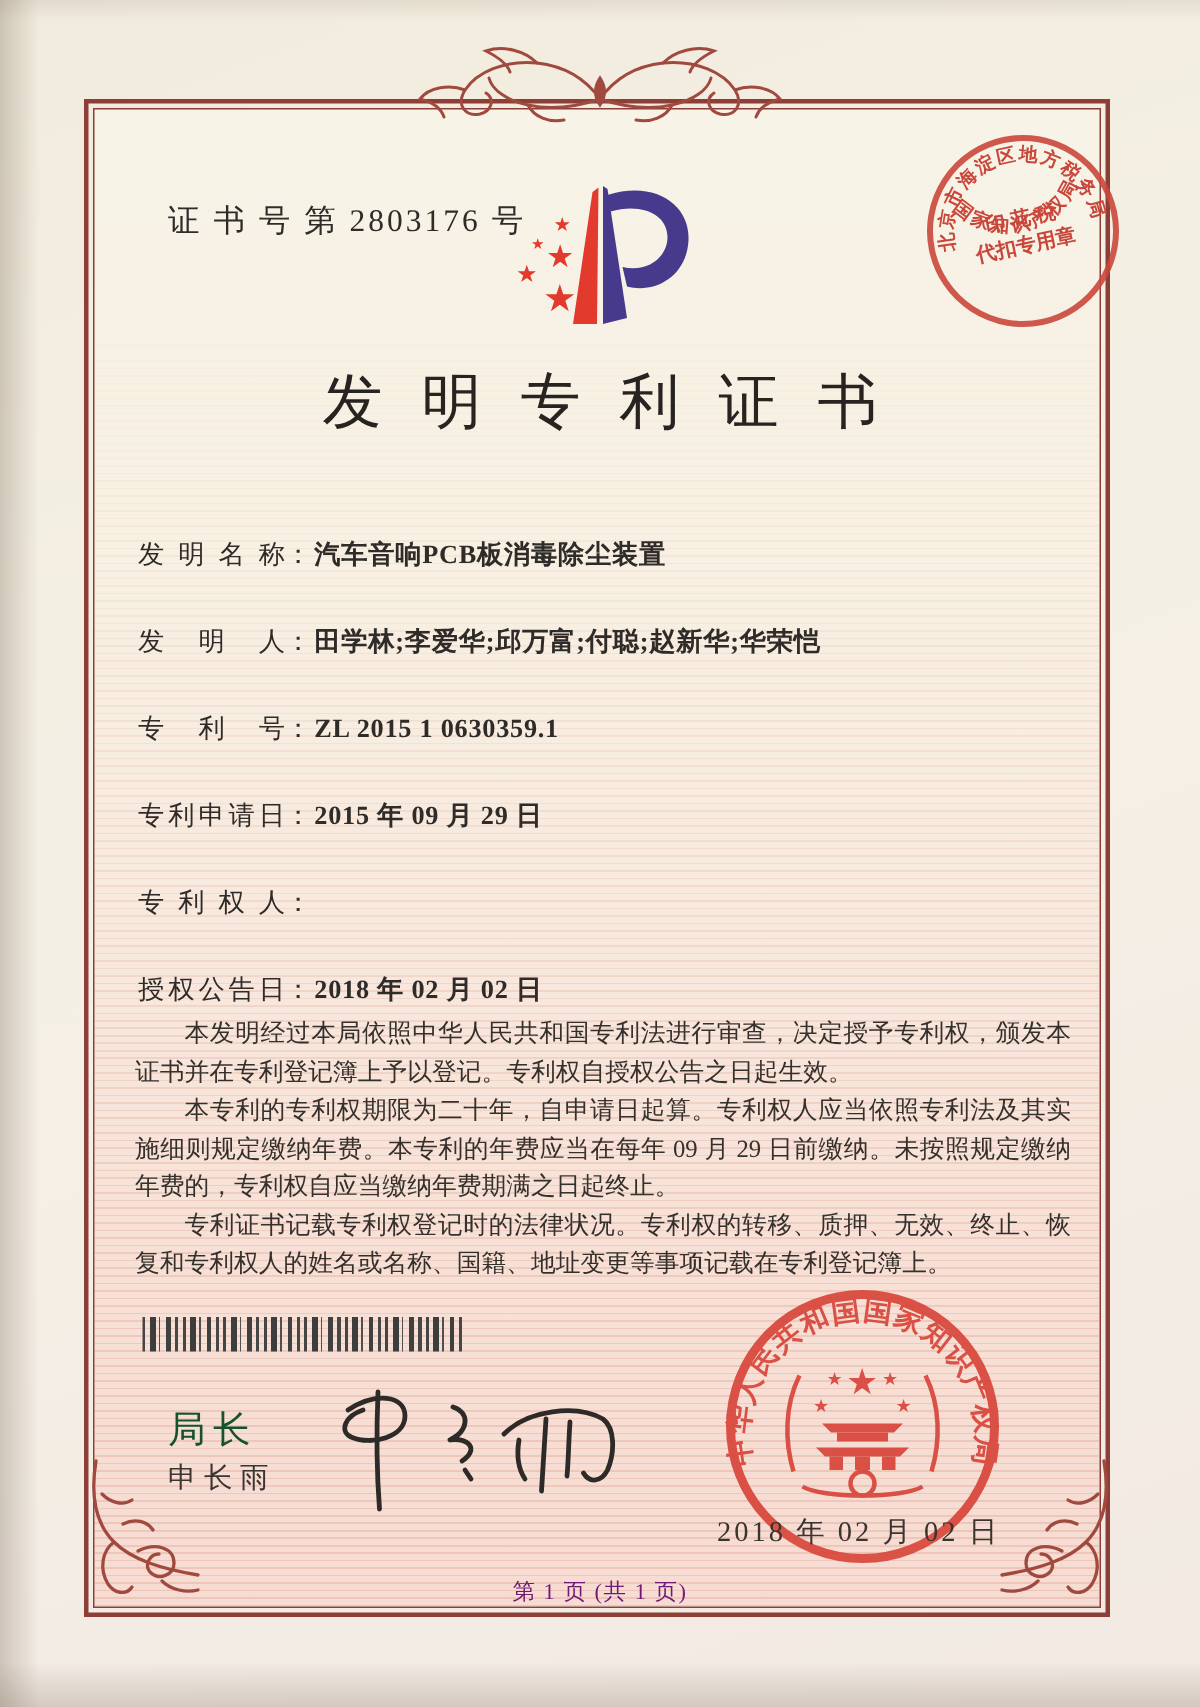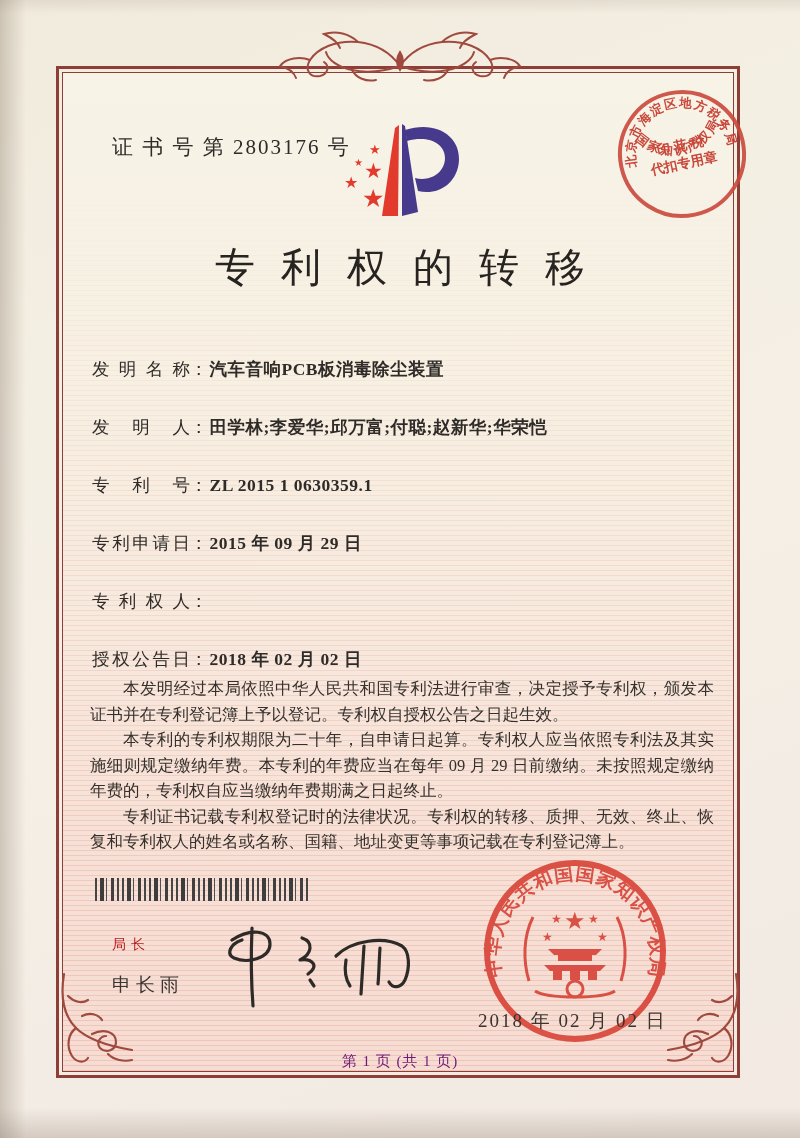--- a/index.html
+++ b/index.html
@@ -41,21 +41,21 @@
   .body-text p{margin:0;text-indent:2em;}
 
   .barcode{left:95px;top:878px;width:214px;height:23px;
     background:repeating-linear-gradient(90deg,
       #454545 0 2px,transparent 2px 5px,
       #3d3d3d 5px 9px,transparent 9px 11px,
       #505050 11px 12px,transparent 12px 16px,
       #404040 16px 19px,transparent 19px 22px,
       #474747 22px 24px,transparent 24px 27px);}
 
-  .sig-title{left:112px;top:936px;font-size:14px;color:#b91c1c;letter-spacing:5px;}
+  .sig-title{left:112px;top:936px;font-size:25px;color:#14532d;letter-spacing:5px;}
   .sig-name{left:112px;top:972px;font-size:19px;color:#3a3531;letter-spacing:5px;}
 
   .seal-date{left:478px;top:1008px;font-size:19px;color:#3b332e;letter-spacing:2px;}
   .footer{left:0;top:1052px;width:100%;text-align:center;font-size:15px;color:#701a75;letter-spacing:1px;}
 
   .svg-abs{position:absolute;}
   .seal-svg{left:482px;top:858px;}
   .stamp-svg{left:608px;top:80px;transform:rotate(-12deg);}
   .logo-box{left:338px;top:112px;width:130px;height:122px;}
 </style>
@@ -130,21 +130,21 @@
   <text font-size="12.5" fill="#c9473a" letter-spacing="1.5" font-weight="bold">
     <textPath href="#stampTop" startOffset="50%" text-anchor="middle">北京市海淀区地方税务局</textPath>
   </text>
   <text font-size="12.5" fill="#c9473a" letter-spacing="2" font-weight="bold">
     <textPath href="#stampBot" startOffset="50%" text-anchor="middle">国家知识产权局</textPath>
   </text>
   <text x="0" y="-4" font-size="13.5" fill="#c9473a" text-anchor="middle" font-weight="bold">印 花 税</text>
   <text x="0" y="14" font-size="13.5" fill="#c9473a" text-anchor="middle" font-weight="bold">代扣专用章</text>
 </svg>
 
-<div class="abs title">专利权的转移</div>
+<div class="abs title">发明专利证书</div>
 
 <div class="abs field-row" style="top:357px;">
   <span class="field-label">发明名称</span>
     <span class="field-colon">：</span>
     <span class="field-value">汽车音响PCB板消毒除尘装置</span>
 </div>
 <div class="abs field-row" style="top:415px;">
   <span class="field-label">发明人</span>
     <span class="field-colon">：</span>
     <span class="field-value">田学林;李爱华;邱万富;付聪;赵新华;华荣恺</span>

